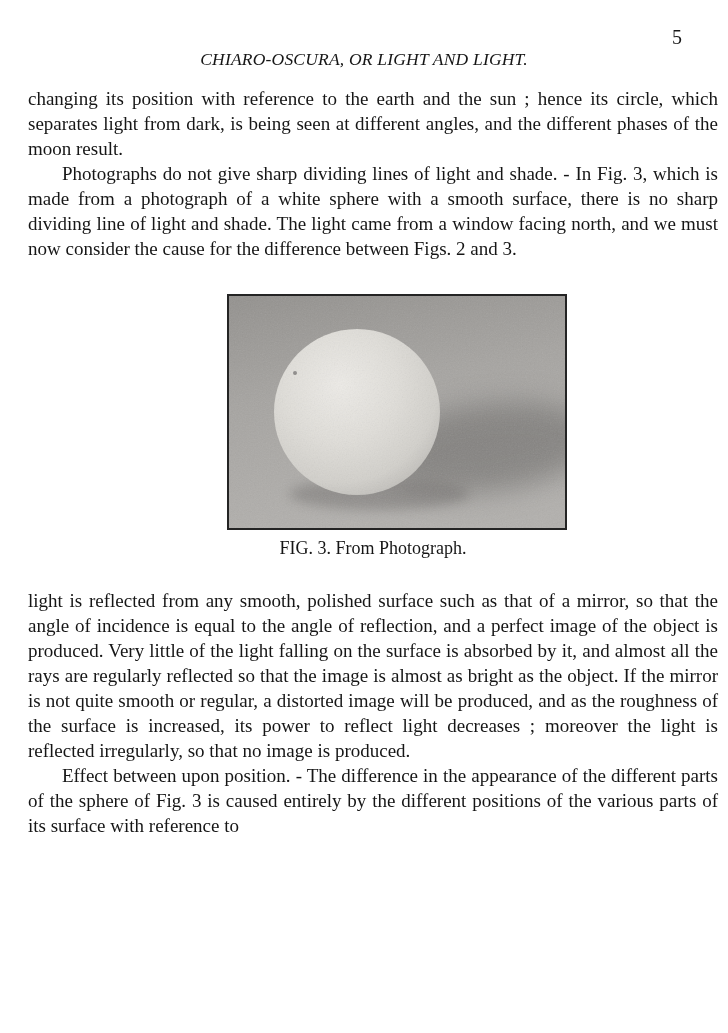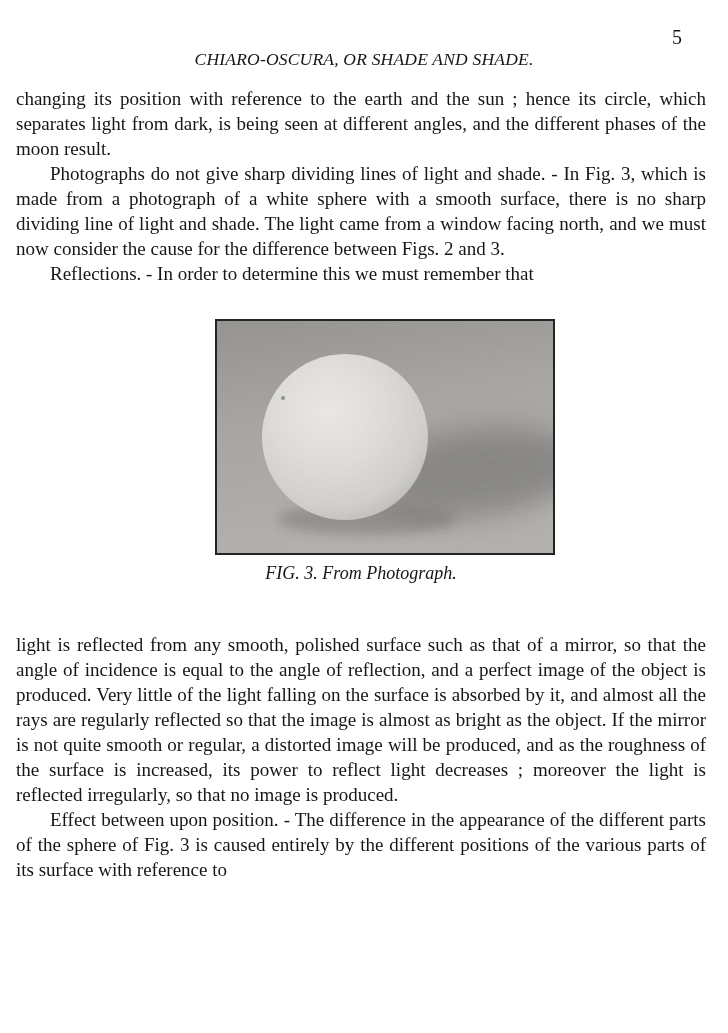--- a/index.html
+++ b/index.html
@@ -25,37 +25,36 @@
     top: 50px;
     left: 0;
     width: 100%;
     text-align: center;
     font-style: italic;
     font-size: 17.5px;
     line-height: 18px;
     letter-spacing: 0.2px;
   }
   .page-body {
-    padding: 0 10px 0 16px;
+    padding: 0 10px 0 28px;
     width: 690px;
   }
   .para {
     margin: 0;
     font-size: 19px;
     line-height: 25px;
     text-align: justify;
     text-justify: inter-word;
   }
   .para.indent { text-indent: 34px; }
   .para .lead { font-weight: normal; }
   .figure {
-    margin: 33px auto 48px auto;
+    margin: 33px auto 29px auto;
     width: 292px;
     text-align: center;
-    font-style: italic;
   }
   .photo {
     width: 336px;
     height: 232px;
     border: 2px solid #242424;
     background: #a6a4a1;
   }
   .photo svg { display: block; }
   .caption {
     margin-top: 7px;
@@ -66,30 +65,29 @@
     color: #161616;
   }
 </style>
 </head>
 <body>
 
 <div class="page">
 
   <div class="page-header">
     <div class="page-number">5</div>
-    <div class="running-title">CHIARO-OSCURA, OR SHADE AND SHADE.</div>
+    <div class="running-title">CHIARO-OSCURA, OR LIGHT AND LIGHT.</div>
   </div>
 
   <div class="page-body">
 
     <p class="para"><span>changing its position with reference to the earth and the sun ; hence its circle, which separates light from dark, is being seen at different angles, and the different phases of the moon result.</span></p>
 
     <p class="para indent"><b class="lead">Photographs do not give sharp dividing lines of light and shade.</b><span> - In Fig. 3, which is made from a photograph of a white sphere with a smooth surface, there is no sharp dividing line of light and shade. The light came from a window facing north, and we must now consider the cause for the difference between Figs. 2 and 3.</span></p>
 
-    <p class="para indent"><b class="lead">Reflections.</b><span> - In order to determine this we must remember that</span></p>
 
     <figure class="figure">
       <div class="photo">
         <svg width="336" height="232" viewBox="0 0 336 232">
           <defs>
             <linearGradient id="bgGrad" x1="0" y1="0" x2="0.25" y2="1">
               <stop offset="0" stop-color="#93918e"></stop>
               <stop offset="0.45" stop-color="#a6a4a1"></stop>
               <stop offset="1" stop-color="#b2b0ad"></stop>
             </linearGradient>

